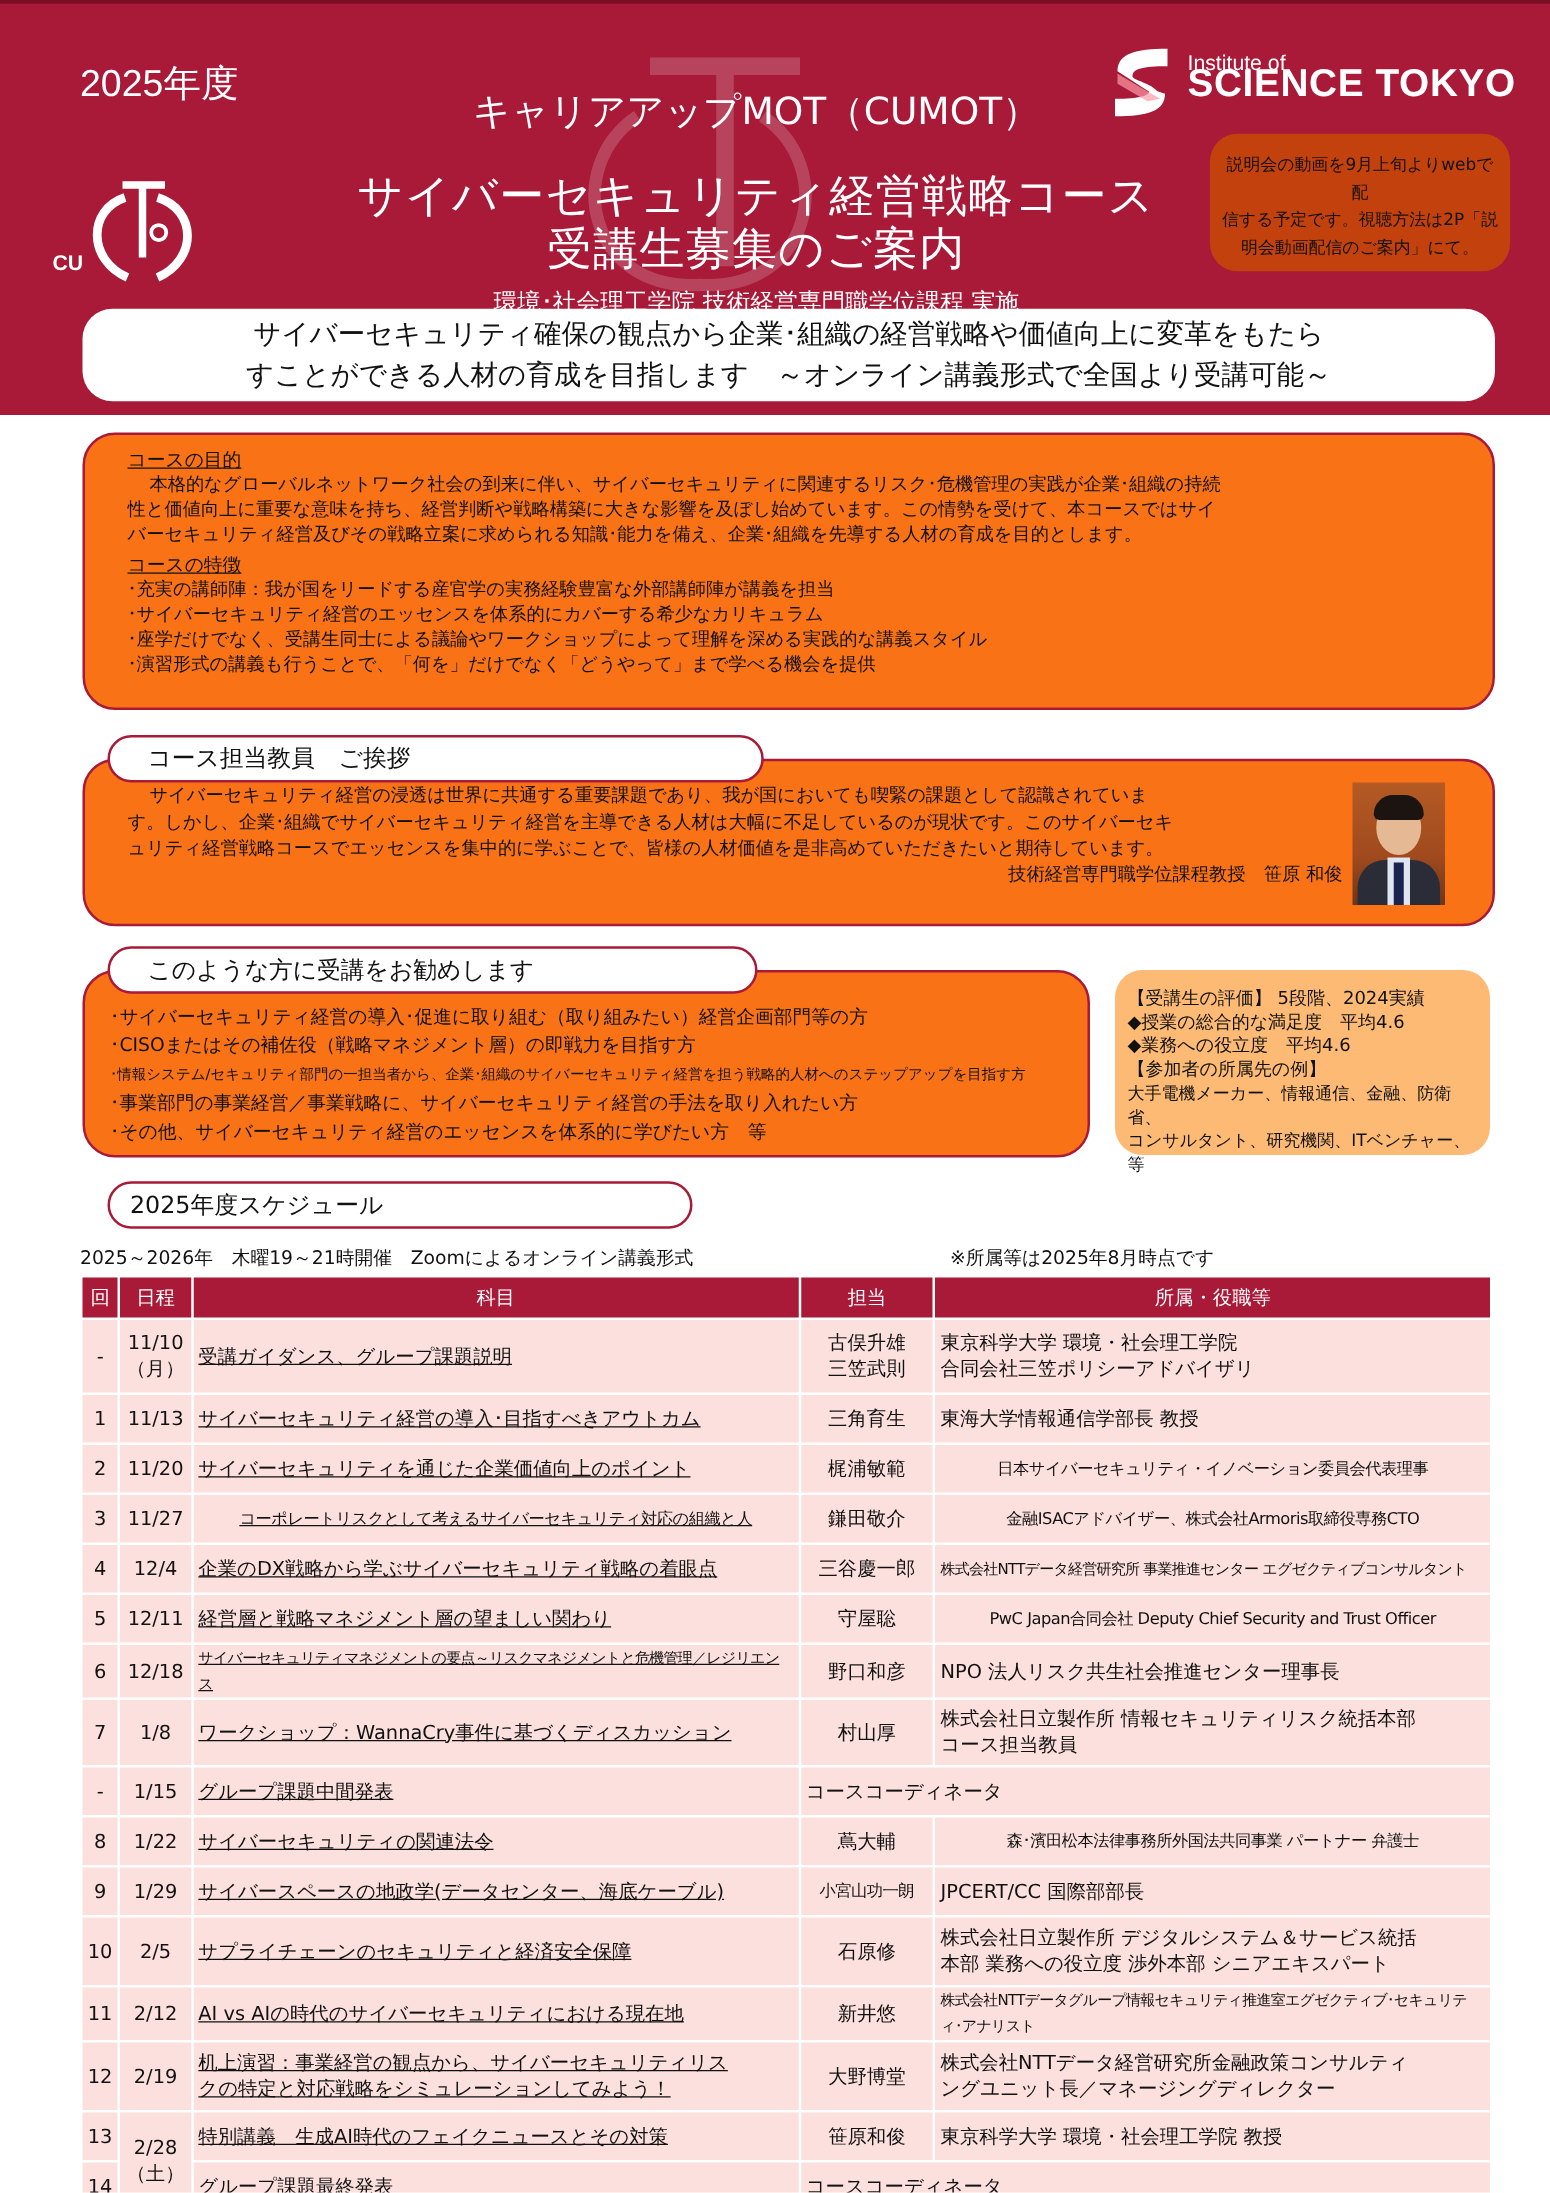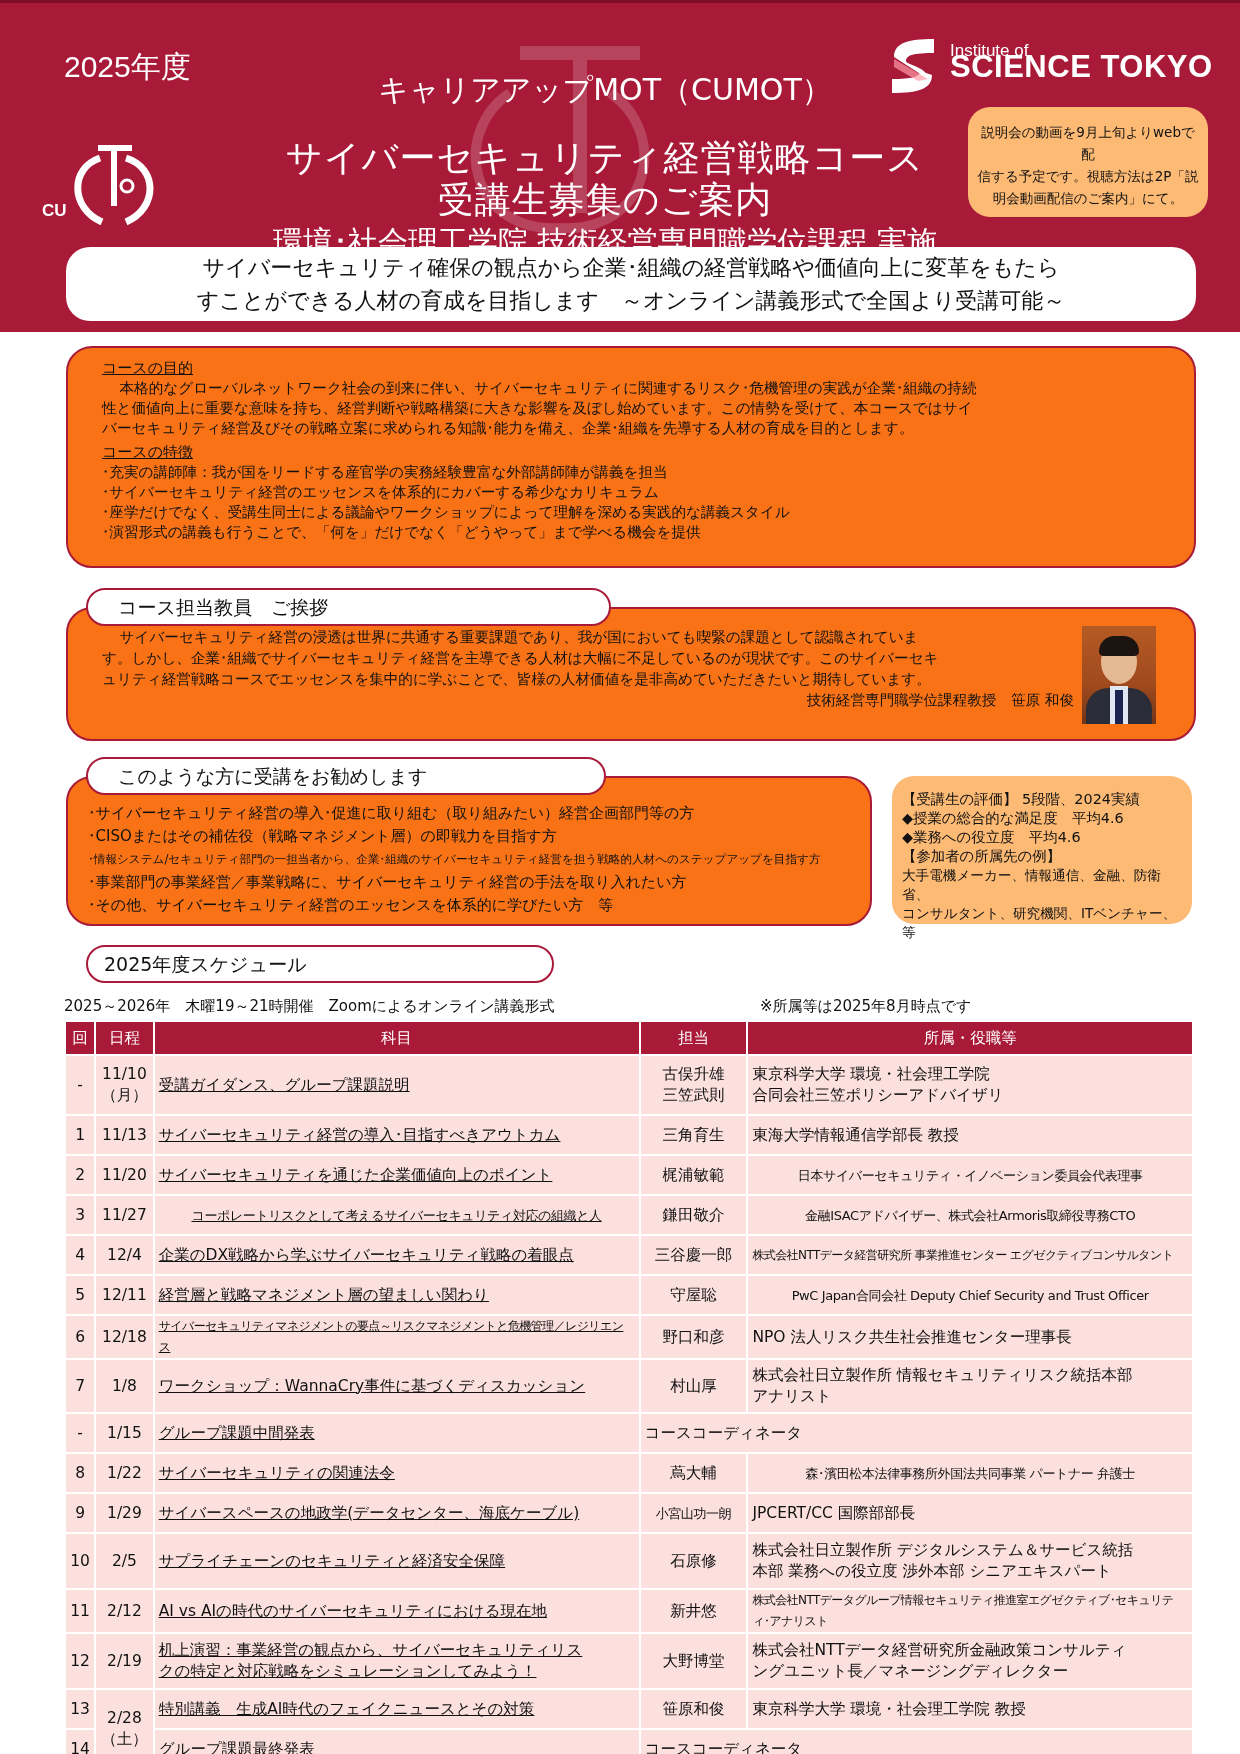--- a/index.html
+++ b/index.html
@@ -8,28 +8,28 @@
 
   
   .header { position: absolute; left: 0; top: 0; width: 1240px; height: 332px; background: #a81a38; border-top: 3px solid #7a0f26; }
   .watermark { position: absolute; left: 410px; top: 10px; width: 300px; height: 220px; opacity: 0.18; }
   .year { position: absolute; left: 64px; top: 44px; font-size: 30px; color: #fff; font-family: "Liberation Sans", sans-serif; }
   .cu-logo { position: absolute; left: 40px; top: 125px; width: 130px; height: 100px; }
   .title-block { position: absolute; left: 250px; top: 68px; width: 710px; text-align: center; color: #fff; }
   .title-1 { font-size: 30px; line-height: 38px; }
   .title-2 { font-size: 36px; line-height: 42px; letter-spacing: 1px; margin-top: 28px; }
   .title-3 { font-size: 36px; line-height: 42px; letter-spacing: 1px; }
-  .title-4 { font-size: 30px; line-height: 34px; margin-top: 4px; }
+  .title-4 { font-size: 19px; line-height: 34px; margin-top: 4px; }
 
   .st-logo { position: absolute; left: 888px; top: 26px; width: 330px; height: 70px; }
   .st-mark { position: absolute; left: 0; top: 6px; width: 50px; height: 60px; }
   .st-small { position: absolute; left: 62px; top: 12px; font-size: 17px; color: #fff; font-family: Liberation Sans, sans-serif; }
   .st-big { position: absolute; left: 62px; top: 20px; font-size: 31px; font-weight: bold; color: #fff; font-family: "Liberation Sans", sans-serif; letter-spacing: 0.5px; }
 
-  .notice { position: absolute; left: 968px; top: 104px; width: 240px; height: 110px; background: #fdba74; border-radius: 22px; padding: 14px 8px; text-align: center; font-size: 13.5px; line-height: 22px; color: #111; }
+  .notice { position: absolute; left: 968px; top: 104px; width: 240px; height: 110px; background: #c2410c; border-radius: 22px; padding: 14px 8px; text-align: center; font-size: 13.5px; line-height: 22px; color: #111; }
 
   .tagline { position: absolute; left: 66px; top: 244px; width: 1130px; height: 74px; background: #fff; border-radius: 24px; text-align: center; font-size: 22px; line-height: 33px; padding-top: 4px; color: #111; }
 
   
   .box { position: absolute; border: 2px solid #a81a38; border-radius: 26px; background: #f97316; }
   .box1 { left: 66px; top: 346px; width: 1130px; height: 222px; padding: 10px 34px; font-size: 14.6px; line-height: 20px; }
   .box1 .sub { text-decoration: underline; font-size: 15px; line-height: 20px; }
   .box1 .para { text-indent: 1.2em; }
   .box1 .sub2 { margin-top: 4px; }
 
@@ -231,21 +231,21 @@
       <td class="c-date">12/18</td>
       <td class="c-subj narrower">サイバーセキュリティマネジメントの要点～リスクマネジメントと危機管理／レジリエンス</td>
       <td class="c-lect">野口和彦</td>
       <td class="c-aff">NPO 法人リスク共生社会推進センター理事長</td>
     </tr>
     <tr class="r7">
       <td class="c-no">7</td>
       <td class="c-date">1/8</td>
       <td class="c-subj">ワークショップ：WannaCry事件に基づくディスカッション</td>
       <td class="c-lect">村山厚</td>
-      <td class="c-aff"><span>株式会社日立製作所 情報セキュリティリスク統括本部</span><br><span>アナリスト</span></td>
+      <td class="c-aff"><span>株式会社日立製作所 情報セキュリティリスク統括本部</span><br><span>コース担当教員</span></td>
     </tr>
     <tr class="r2">
       <td class="c-no">-</td>
       <td class="c-date">1/15</td>
       <td class="c-subj">グループ課題中間発表</td>
       <td class="coord" colspan="2">コースコーディネータ</td>
     </tr>
     <tr class="r2">
       <td class="c-no">8</td>
       <td class="c-date">1/22</td>

